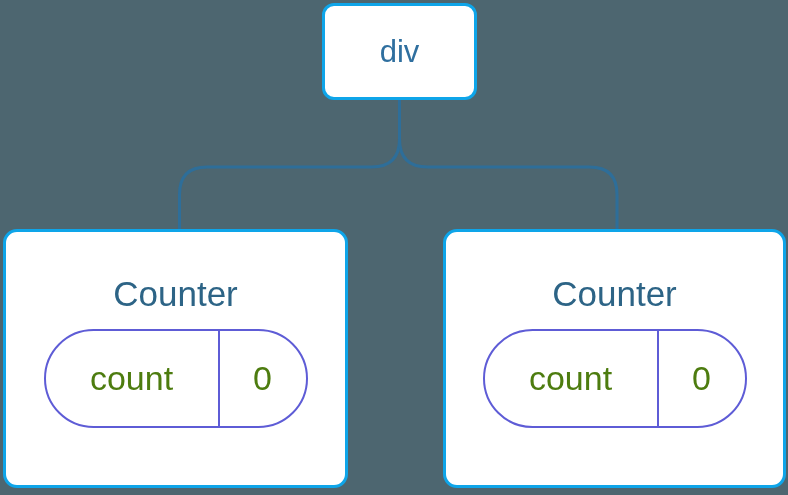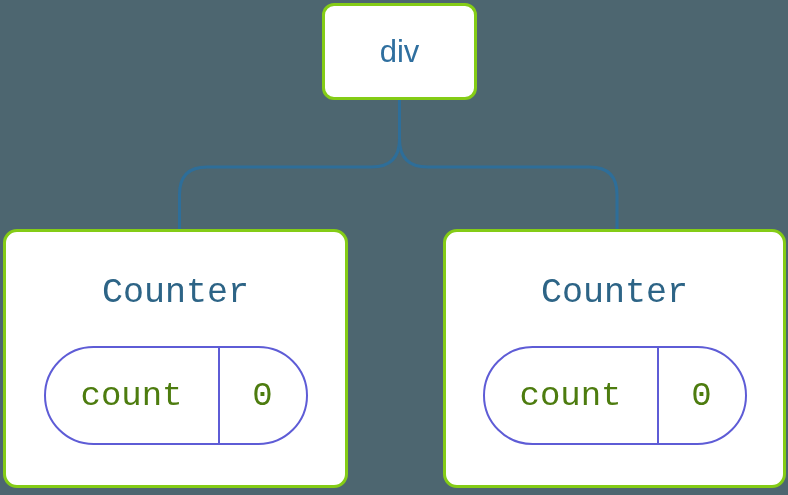--- a/index.html
+++ b/index.html
@@ -25,21 +25,21 @@
   }
   .connector-svg path {
     fill: none;
     stroke: #2E6E99;
     stroke-width: 3;
   }
   .node {
     position: absolute;
     box-sizing: border-box;
     background: #FFFFFF;
-    border: 3px solid #84cc16;
+    border: 3px solid #0ea5e9;
     z-index: 1;
   }
   .root-node {
     left: 322px;
     top: 3px;
     width: 155px;
     height: 97px;
     border-radius: 12px;
     display: flex;
     align-items: center;
@@ -49,22 +49,21 @@
     font-weight: 500;
   }
   .component-card {
     top: 229px;
     height: 259px;
     border-radius: 14px;
     display: flex;
     flex-direction: column;
     align-items: center;
     padding-top: 44px;
-    gap: 35px;
-    font-family: Liberation Mono, monospace;
+    gap: 18px;
   }
   .card-left  { left: 3px;   width: 345px; }
   .card-right { left: 443px; width: 343px; }
   .component-title {
     color: #2D6486;
     font-size: 35px;
     font-weight: 500;
     line-height: 1;
   }
   .state-pill {

